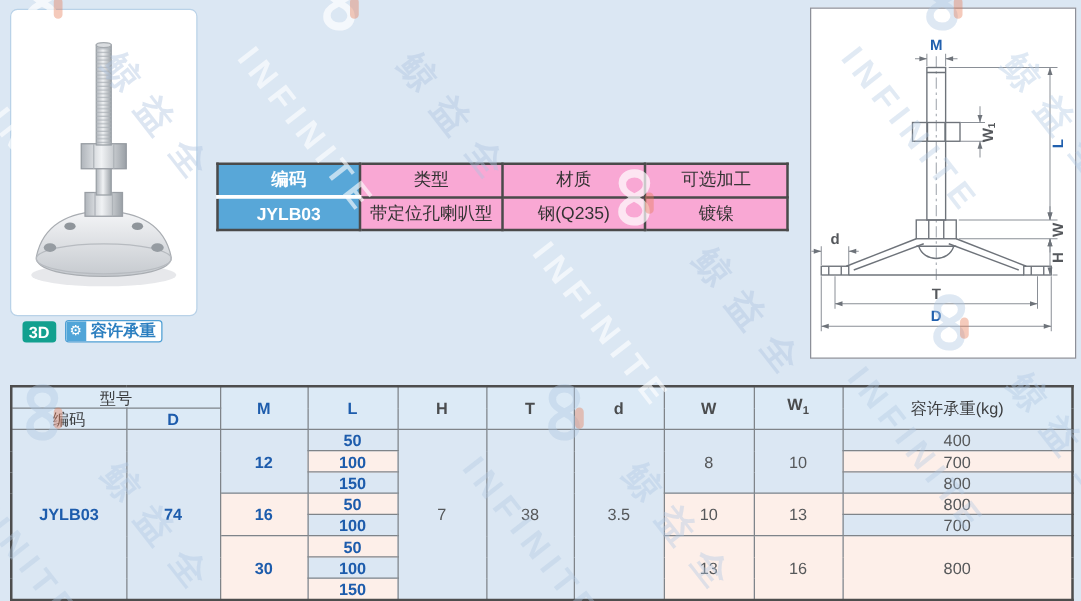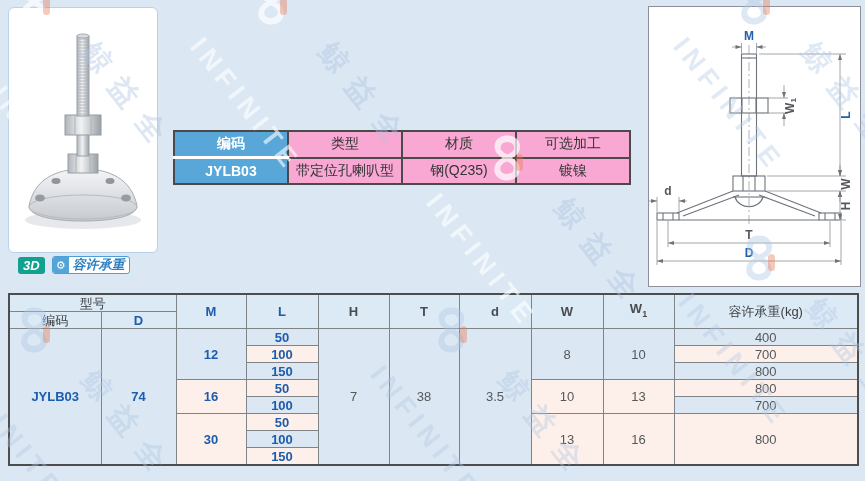--- a/index.html
+++ b/index.html
@@ -16,39 +16,39 @@
   .wm-white .en{color:rgba(255,255,255,.62);}
   .wm-white .cn{color:rgba(174,196,224,.42);}
   .wm-tint .loop{color:rgba(176,199,227,.42);}
   .wm-tint .en{color:rgba(176,199,227,.38);}
   .wm-tint .cn{color:rgba(176,199,227,.40);}
   .wm1{left:-25px;top:-30px;} .wm2{left:212px;top:-30px;} .wm3{left:448px;top:126px;}
   .wm4{left:695px;top:-30px;} .wm5{left:-25px;top:298px;} .wm6{left:392px;top:298px;} .wm7{left:700px;top:226px;}
 
   
   .product-box{position:absolute;left:8px;top:7px;width:148px;height:244px;background:#fff;border:1px solid #b9d2e8;border-radius:6px;}
-  .badges{position:absolute;left:18px;top:256px;display:flex;gap:7px;align-items:center;z-index:4;font-style:italic;}
+  .badges{position:absolute;left:18px;top:256px;display:flex;gap:7px;align-items:center;z-index:4;}
   .badge-3d{background:#12a08f;color:#fff;font-weight:bold;font-size:13px;line-height:17px;padding:0 5px;border-radius:3px;cursor:pointer;}
   .badge-custom{display:flex;align-items:stretch;border:1.5px solid #4f9fd4;border-radius:3px;background:#fff;overflow:hidden;cursor:pointer;}
   .badge-custom .gear{background:#51a5d8;color:#fff;font-size:11px;line-height:16px;padding:0 3px;}
   .badge-custom .lbl{color:#2c7fc0;font-weight:bold;font-size:13px;line-height:16px;padding:0 4px;}
 
   
   .info-table{position:absolute;left:173px;top:130px;border-collapse:collapse;table-layout:fixed;z-index:4;}
   .info-table td,.info-table th{width:112px;height:24px;border:2px solid #4a4a4a;background:#f9a8d4;
     font-size:14px;color:#333;text-align:center;vertical-align:middle;font-weight:normal;padding:0;}
   .info-table .blue{background:#58a7d8;color:#fff;font-weight:bold;}
   .info-table .blue-head{border-bottom:3px solid #fff;}
   .info-table .blue-body{border-top:3px solid #fff;}
 
   
   .drawing-box{position:absolute;left:648px;top:6px;width:211px;height:279px;background:#fff;border:1px solid #8d9099;}
 
   
-  .spec-table{position:absolute;left:8px;top:293px;border-collapse:collapse;table-layout:fixed;width:849px;z-index:4;}
+  .spec-table{position:absolute;left:8px;top:308px;border-collapse:collapse;table-layout:fixed;width:849px;z-index:4;}
   .spec-table th,.spec-table td{border:1px solid #7f8489;padding:0;height:16px;line-height:15px;
     font-size:13px;text-align:center;vertical-align:middle;}
   .spec-table{border:2px solid #4d4d4d;}
   .spec-table thead th{background:#dceaf6;color:#3c3e40;font-weight:normal;}
   .spec-table thead th.dim{font-weight:bold;color:#4a4c4e;}
   .spec-table thead th.dim-blue{font-weight:bold;color:#1d5cac;}
   .spec-table tbody tr:nth-child(even){background:#fdefe9;}
   .spec-table td{color:#56585a;}
   .spec-table td.v-blue{color:#1d5cac;font-weight:bold;}
   sub{font-size:9px;}

